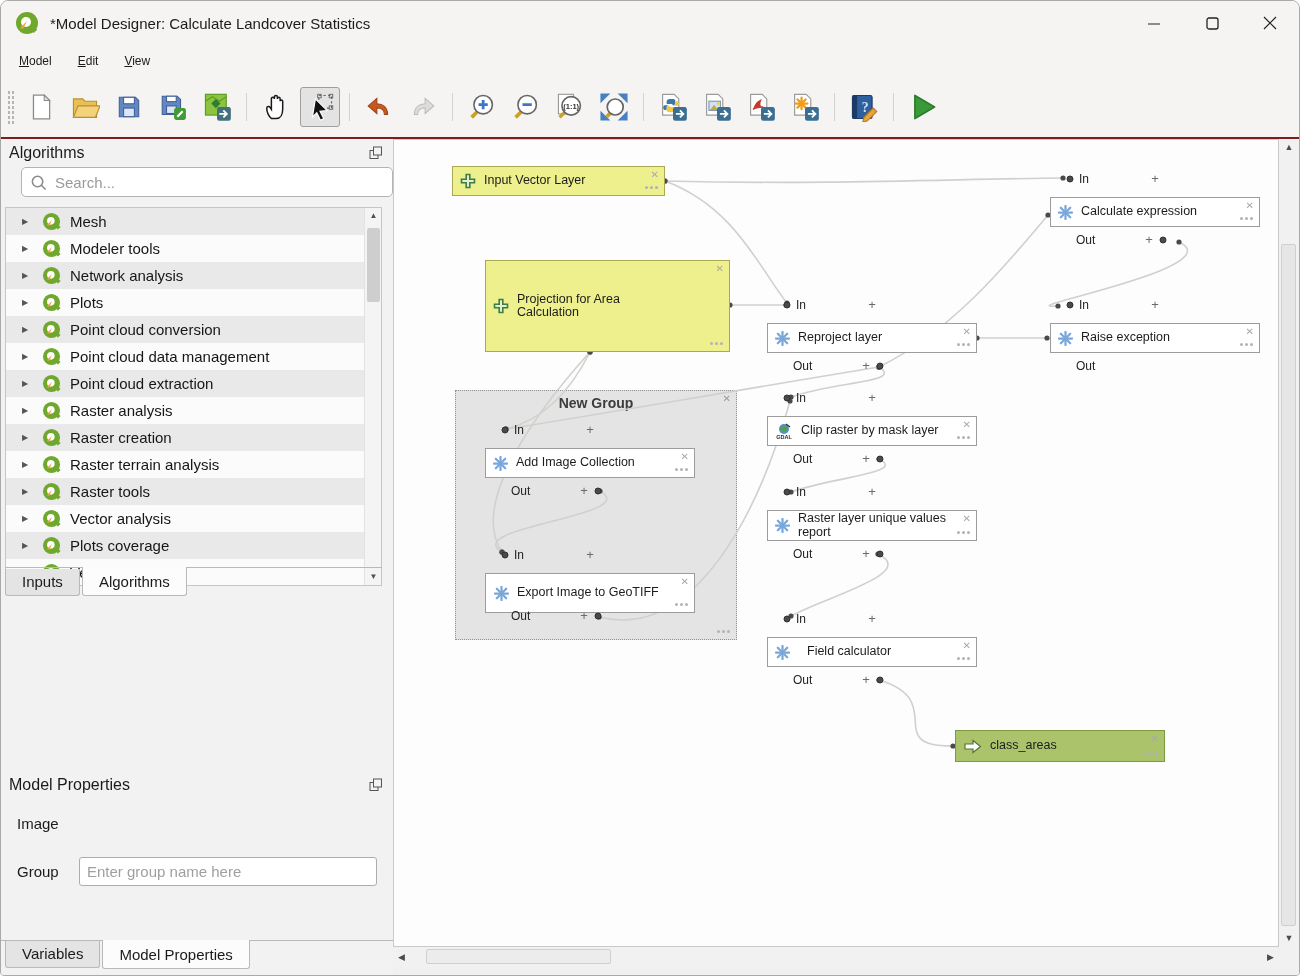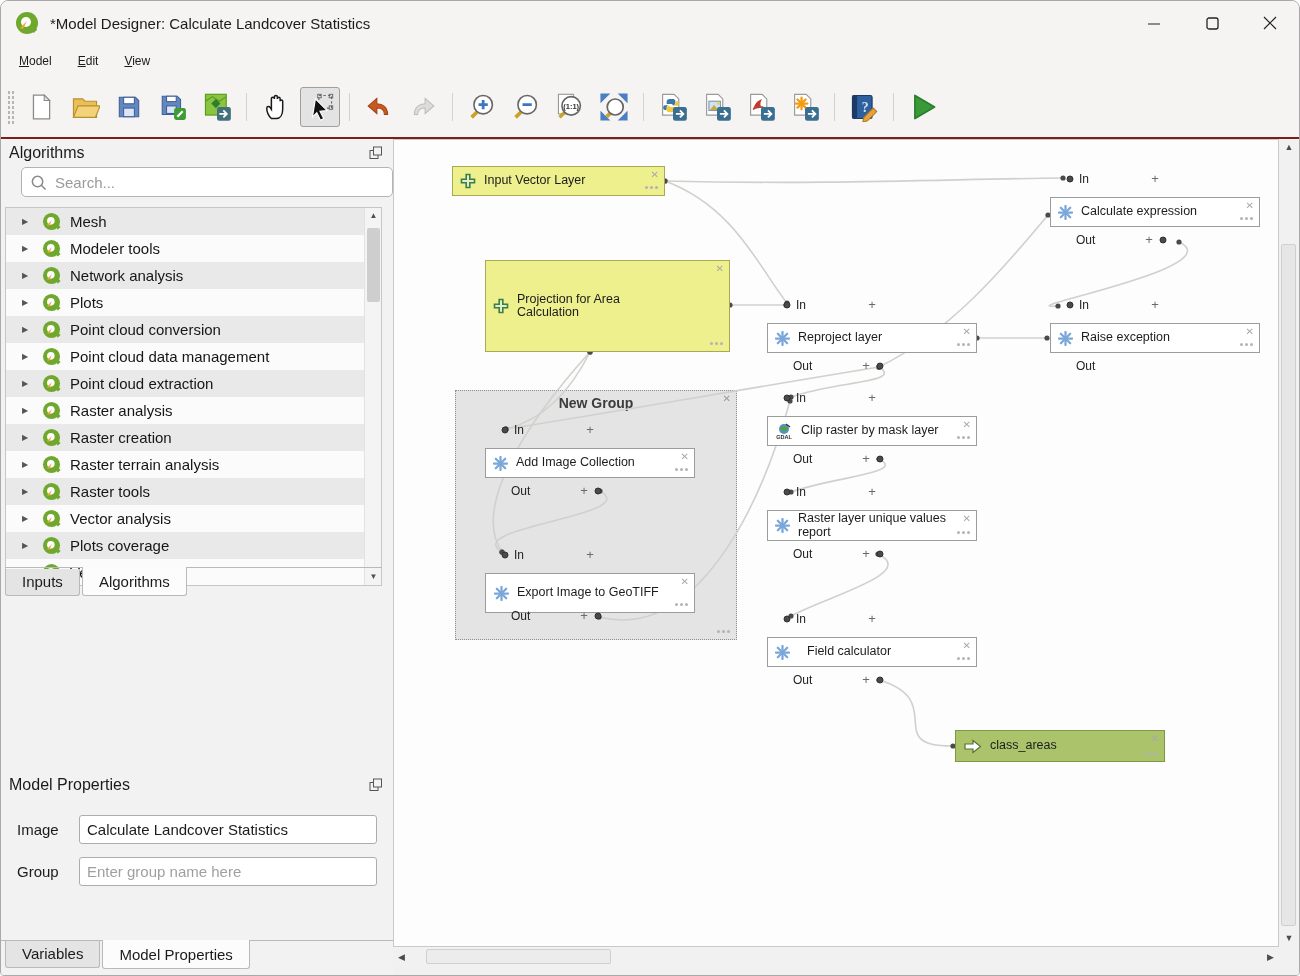--- a/index.html
+++ b/index.html
@@ -476,21 +476,20 @@
       <div class="panel-header mp-header">
         <span>Model Properties</span>
         <svg class="float-icon" viewBox="0 0 14 14">
             <rect x="1" y="4.5" width="8" height="8" fill="none" stroke="#555"></rect>
             <rect x="4.5" y="1" width="8" height="8" fill="#f2f2f2" stroke="#555"></rect>
           </svg>
       </div>
 
       <div class="form-row" style="top:676px;">
         <label>Image</label>
-        <input value="Calculate Landcover Statistics" style="">
       </div>
       <div class="form-row" style="top:718px;">
         <label>Group</label>
         <input placeholder="Enter group name here" style="">
       </div>
 
       <div class="bottom-tabbar" id="bottomTabs">
           <div class="tab">Variables</div>
           <div class="tab active">Model Properties</div>
         </div>

